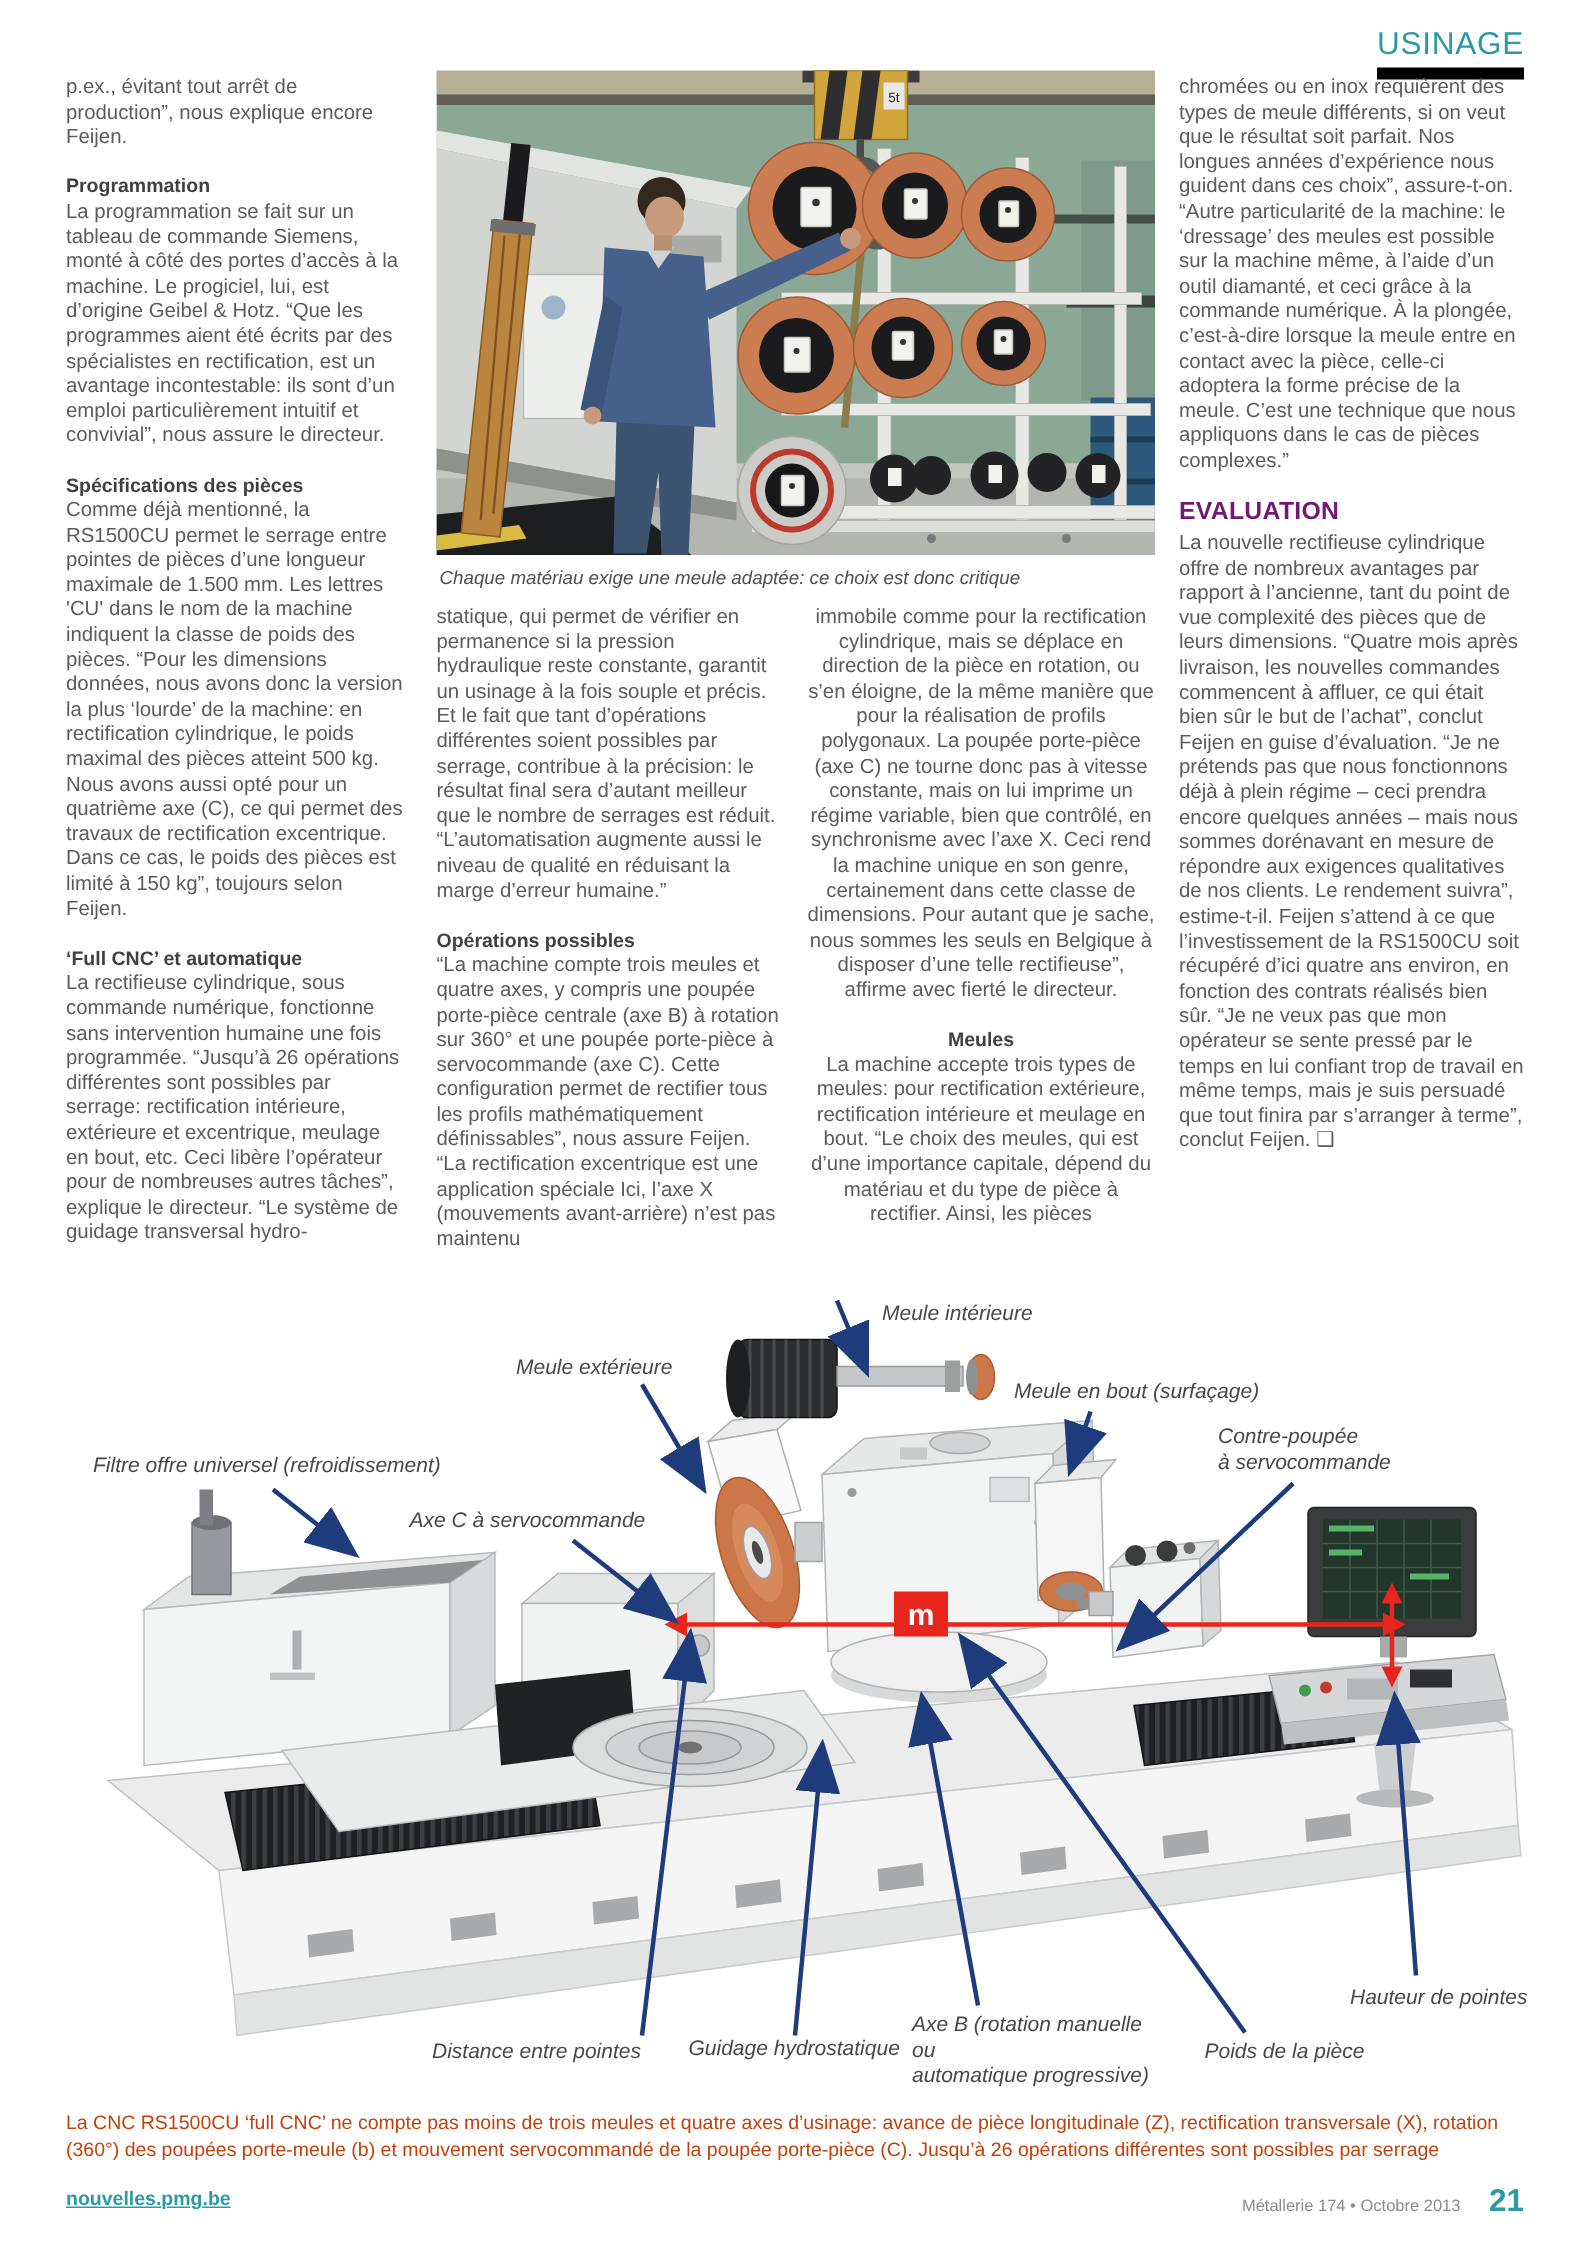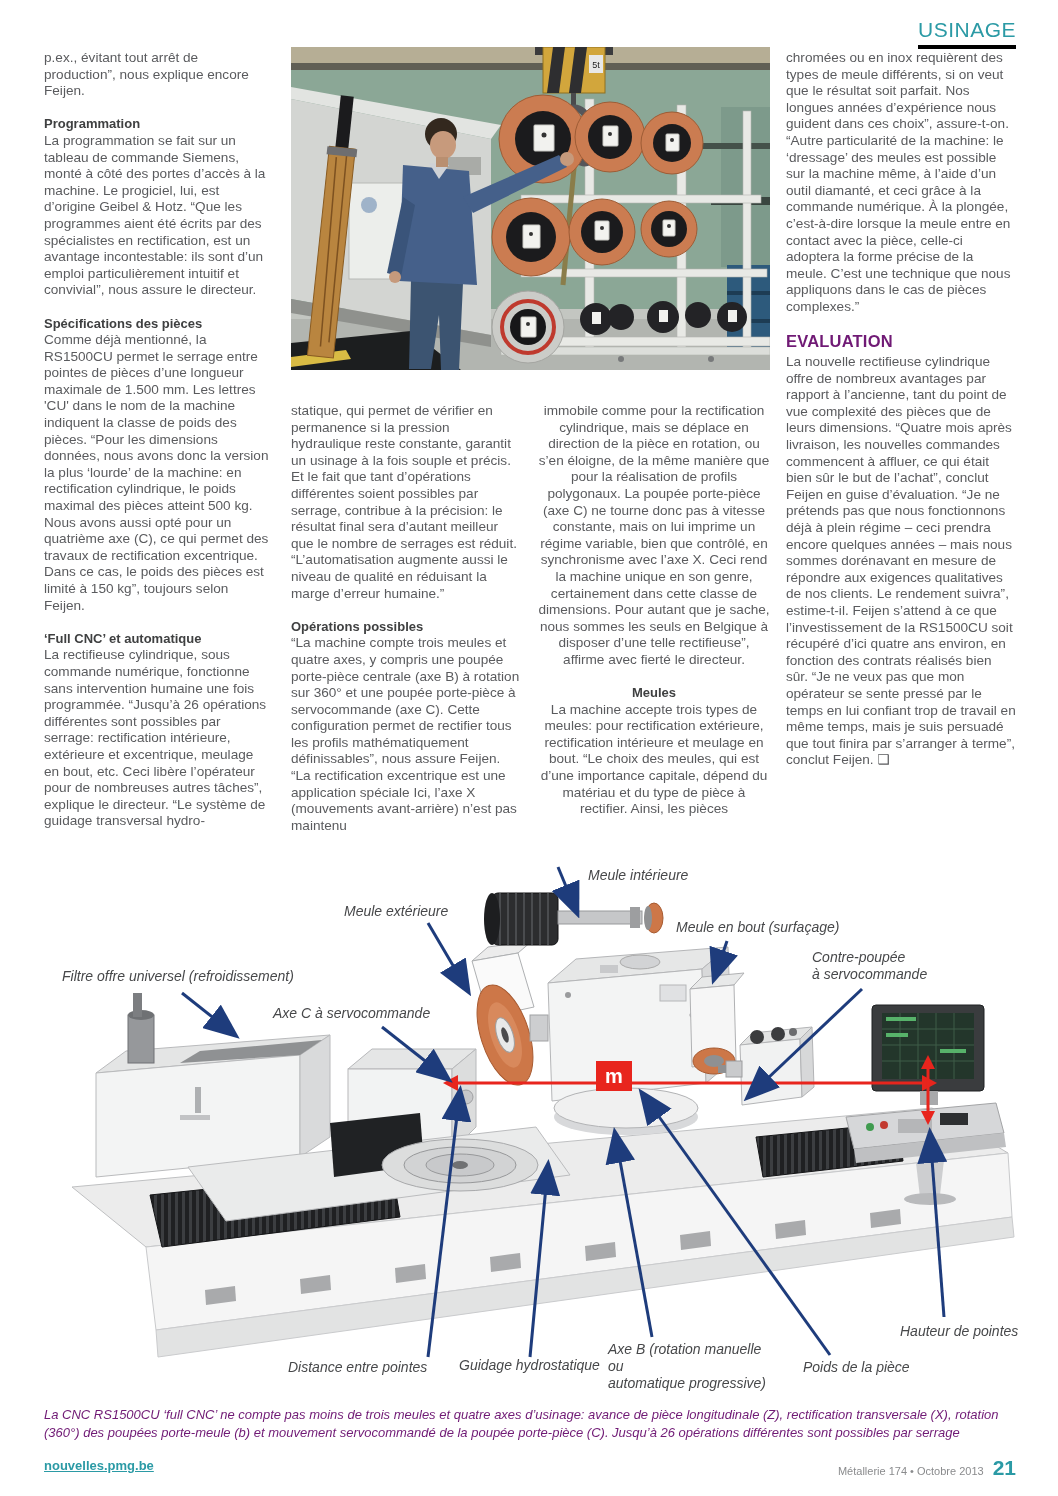--- a/index.html
+++ b/index.html
@@ -1,20 +1,20 @@
 <!DOCTYPE html>
 <html><head>
 <meta charset="utf-8">
 <style>
   html,body{margin:0;padding:0;background:#9a9a9a;}
   .page{position:relative;width:1058px;height:1496px;background:#ffffff;margin:0 auto;
         font-family:"Liberation Sans",sans-serif;overflow:hidden;}
   
   .usinage{position:absolute;top:18px;right:42px;color:#2b9aa5;font-size:21px;
-           letter-spacing:.5px;border-bottom:4px solid #000000;padding-bottom:3px;}
+           letter-spacing:.5px;border-bottom:8px solid #000000;padding-bottom:3px;}
   
   .col{position:absolute;font-size:13.6px;line-height:16.6px;color:#5a5b5e;}
   .col p{margin:0 0 16.6px 0;}
   .col p:last-child{margin-bottom:0;}
   .col h3{margin:0;font-size:13px;line-height:16.6px;color:#3f4041;font-weight:bold;}
   .col h2{margin:10px 0 4px 0;font-size:16.5px;line-height:18px;color:#701a75;font-weight:bold;letter-spacing:.2px;}
   .col1{left:44px;top:50px;width:226px;}
   .col2{left:291px;top:403px;width:230px;}
   .col3{left:538px;top:403px;width:232px;text-align:center;}
   .col4{left:786px;top:50px;width:230px;}
@@ -23,24 +23,24 @@
   .photo-caption{position:absolute;left:293px;top:378px;width:474px;font-size:12.5px;
                  font-style:italic;color:#4e4f52;}
   
   .diagram{position:absolute;left:0;top:865px;width:1058px;height:535px;}
   .diagram svg{position:absolute;left:0;top:0;}
   .dlabel{position:absolute;font-style:italic;font-size:14px;line-height:17px;
           color:#47484a;white-space:nowrap;}
   .dlabel.center{text-align:left;white-space:normal;}
   
   .bottom-caption{position:absolute;left:44px;top:1406px;width:976px;font-size:13px;
-                  line-height:17.5px;font-style:italic;color:#701a75;}
+                  line-height:17.5px;color:#c2410c;}
   .footer-site{position:absolute;left:44px;top:1458px;font-size:13px;font-weight:bold;
                color:#2b9aa5;text-decoration:underline;}
-  .footer-right{position:absolute;right:42px;top:1456px;display:flex;align-items:baseline;gap:9px;}
+  .footer-right{position:absolute;right:42px;top:1456px;display:flex;align-items:baseline;gap:19px;}
   .footer-issue{font-size:11px;color:#8a8b8d;}
   .footer-page{font-size:21px;font-weight:bold;color:#2b9aa5;}
 </style>
 </head>
 <body>
 
 <div class="page">
 
   <div class="usinage">
     <span>USINAGE</span>
@@ -173,20 +173,21 @@
       <rect x="145" y="110" width="12" height="10" fill="#b98f70"></rect>
     </g>
 
     <g transform="rotate(6 40 180)">
       <rect x="36" y="48" width="13" height="58" fill="#1b1b1d"></rect>
       <rect x="30" y="100" width="26" height="210" fill="#b9853f" stroke="#8a5c22"></rect>
       <path d="M38,110 L42,300 M48,105 L50,295" stroke="#7d5120" stroke-width="1.5" fill="none"></path>
       <rect x="28" y="100" width="30" height="8" fill="#6e6e70"></rect>
     </g>
   </svg>
+  <div class="photo-caption">Chaque matériau exige une meule adaptée: ce choix est donc critique</div>
 
   <div class="col col2">
     <p>statique, qui permet de vérifier en permanence si la pression hydraulique reste constante, garantit un usinage à la fois souple et précis. Et le fait que tant d’opérations différentes soient possibles par serrage, contribue à la précision: le résultat final sera d’autant meilleur que le nombre de serrages est réduit. “L’automatisation augmente aussi le niveau de qualité en réduisant la marge d’erreur humaine.”</p>
     <h3>Opérations possibles</h3>
     <p>“La machine compte trois meules et quatre axes, y compris une poupée porte-pièce centrale (axe B) à rotation sur 360° et une poupée porte-pièce à servocommande (axe C). Cette configuration permet de rectifier tous les profils mathématiquement définissables”, nous assure Feijen. “La rectification excentrique est une application spéciale Ici, l’axe X (mouvements avant-arrière) n’est pas maintenu</p>
   </div>
   <div class="col col3">
     <p>immobile comme pour la rectification cylindrique, mais se déplace en direction de la pièce en rotation, ou s’en éloigne, de la même manière que pour la réalisation de profils polygonaux. La poupée porte-pièce (axe C) ne tourne donc pas à vitesse constante, mais on lui imprime un régime variable, bien que contrôlé, en synchronisme avec l’axe X. Ceci rend la machine unique en son genre, certainement dans cette classe de dimensions. Pour autant que je sache, nous sommes les seuls en Belgique à disposer d’une telle rectifieuse”, affirme avec fierté le directeur.</p>
     <h3>Meules</h3>
     <p>La machine accepte trois types de meules: pour rectification extérieure, rectification intérieure et meulage en bout. “Le choix des meules, qui est d’une importance capitale, dépend du matériau et du type de pièce à rectifier. Ainsi, les pièces</p>

